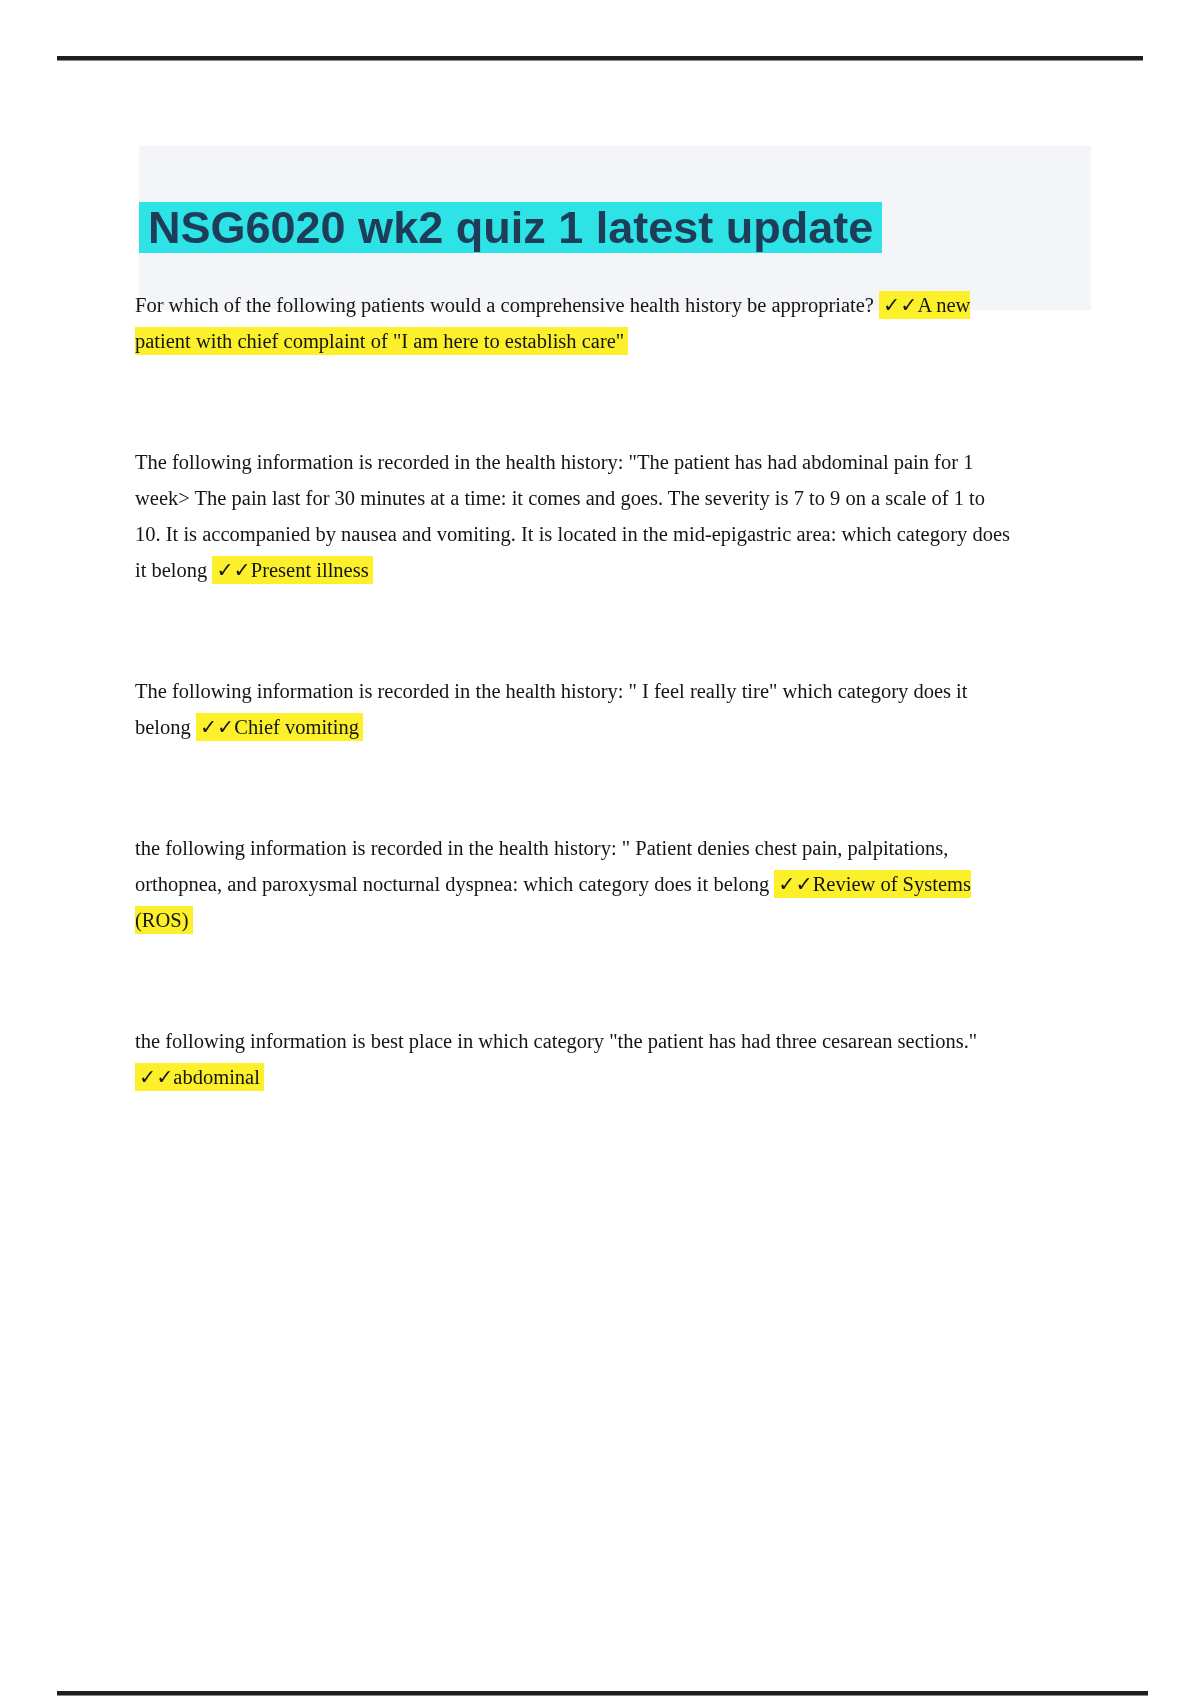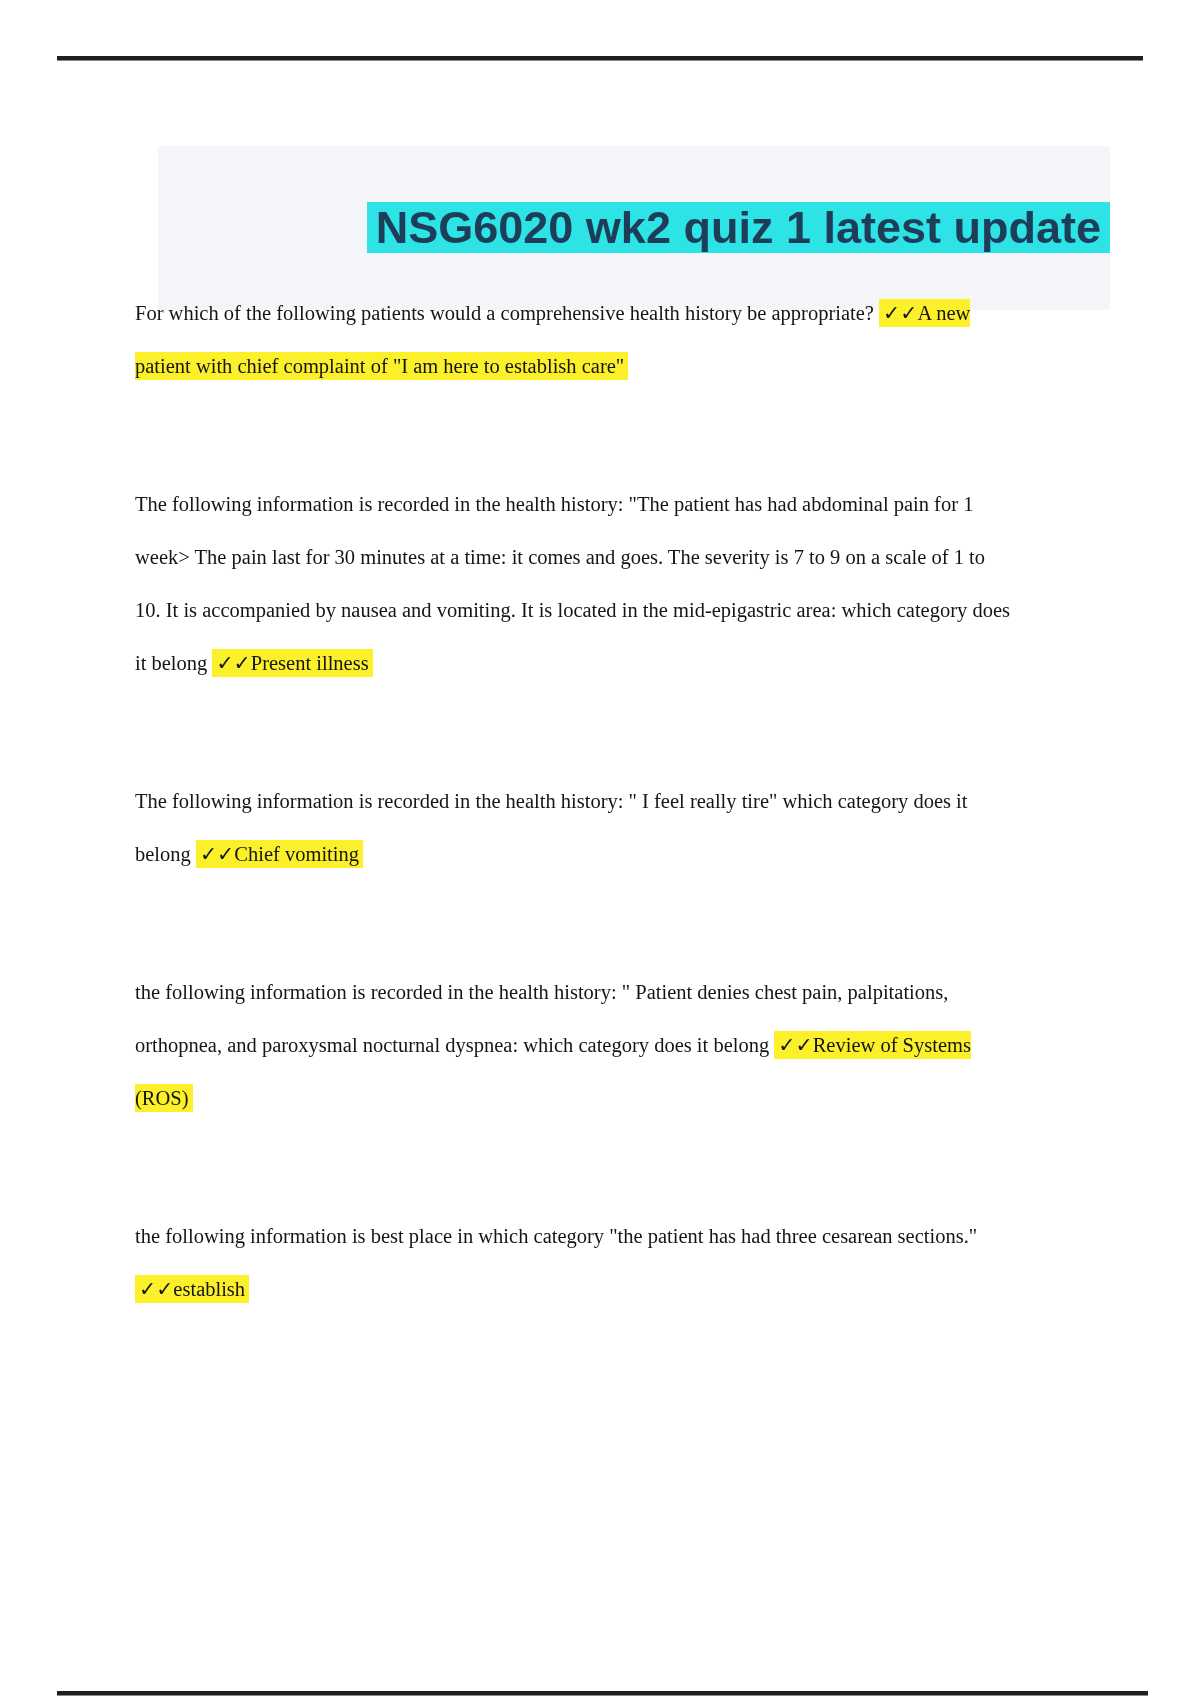--- a/index.html
+++ b/index.html
@@ -18,26 +18,26 @@
     position:absolute;
     background:#1f1f1f;
     height:4px;
     border-bottom:1px solid #8a8a8a;
   }
   .rule-top{ left:57px; top:56px; width:1086px; }
   .rule-bottom{ left:57px; top:1691px; width:1091px; }
 
   .header-block{
     position:absolute;
-    left:158px; top:146px;
+    left:139px; top:146px;
     width:952px; height:164px;
     background:var(--header-bg,#f4f5f8);
     display:flex;
     flex-direction:column;
-    align-items:flex-end;
+    align-items:flex-start;
     justify-content:center;
     text-align:center;
   }
   .title-line{
     font-family:"Liberation Sans", sans-serif;
     font-weight:700;
     font-size:45px;
     line-height:78px;
     color:var(--title-color,#1d3d58);
     white-space:nowrap;
@@ -48,21 +48,21 @@
   }
 
   .qa-list{
     position:absolute;
     left:135px; top:287px;
     width:880px;
   }
   p.qa{
     margin:0 0 85px 0;
     font-size:20.5px;
-    line-height:53px;
+    line-height:36px;
     color:#151515;
     text-align:left;
   }
   p.qa .hl{
     background:var(--answer-highlight,#fbf02a);
     padding:3px 4px;
   }
 </style>
 </head>
 <body>
@@ -75,18 +75,18 @@
     <div class="title-line">
       <span class="cyan">NSG6020 wk2 quiz 1 latest update</span>
     </div>
   </div>
 
   <div class="qa-list">
       <p class="qa"><span>For which of the following patients would a comprehensive health history be appropriate? </span><span class="hl">✓✓A new patient with chief complaint of "I am here to establish care"</span></p>
       <p class="qa"><span>The following information is recorded in the health history: "The patient has had abdominal pain for 1 week&gt; The pain last for 30 minutes at a time: it comes and goes. The severity is 7 to 9 on a scale of 1 to 10. It is accompanied by nausea and vomiting. It is located in the mid-epigastric area: which category does it belong </span><span class="hl">✓✓Present illness</span></p>
       <p class="qa"><span>The following information is recorded in the health history: " I feel really tire" which category does it belong </span><span class="hl">✓✓Chief vomiting</span></p>
       <p class="qa"><span>the following information is recorded in the health history: " Patient denies chest pain, palpitations, orthopnea, and paroxysmal nocturnal dyspnea: which category does it belong </span><span class="hl">✓✓Review of Systems (ROS)</span></p>
-      <p class="qa"><span>the following information is best place in which category "the patient has had three cesarean sections." </span><span class="hl">✓✓establish</span></p>
+      <p class="qa"><span>the following information is best place in which category "the patient has had three cesarean sections." </span><span class="hl">✓✓abdominal</span></p>
     </div>
 
   <div class="rule rule-bottom"></div>
 
 </div>
 
 </body></html>

